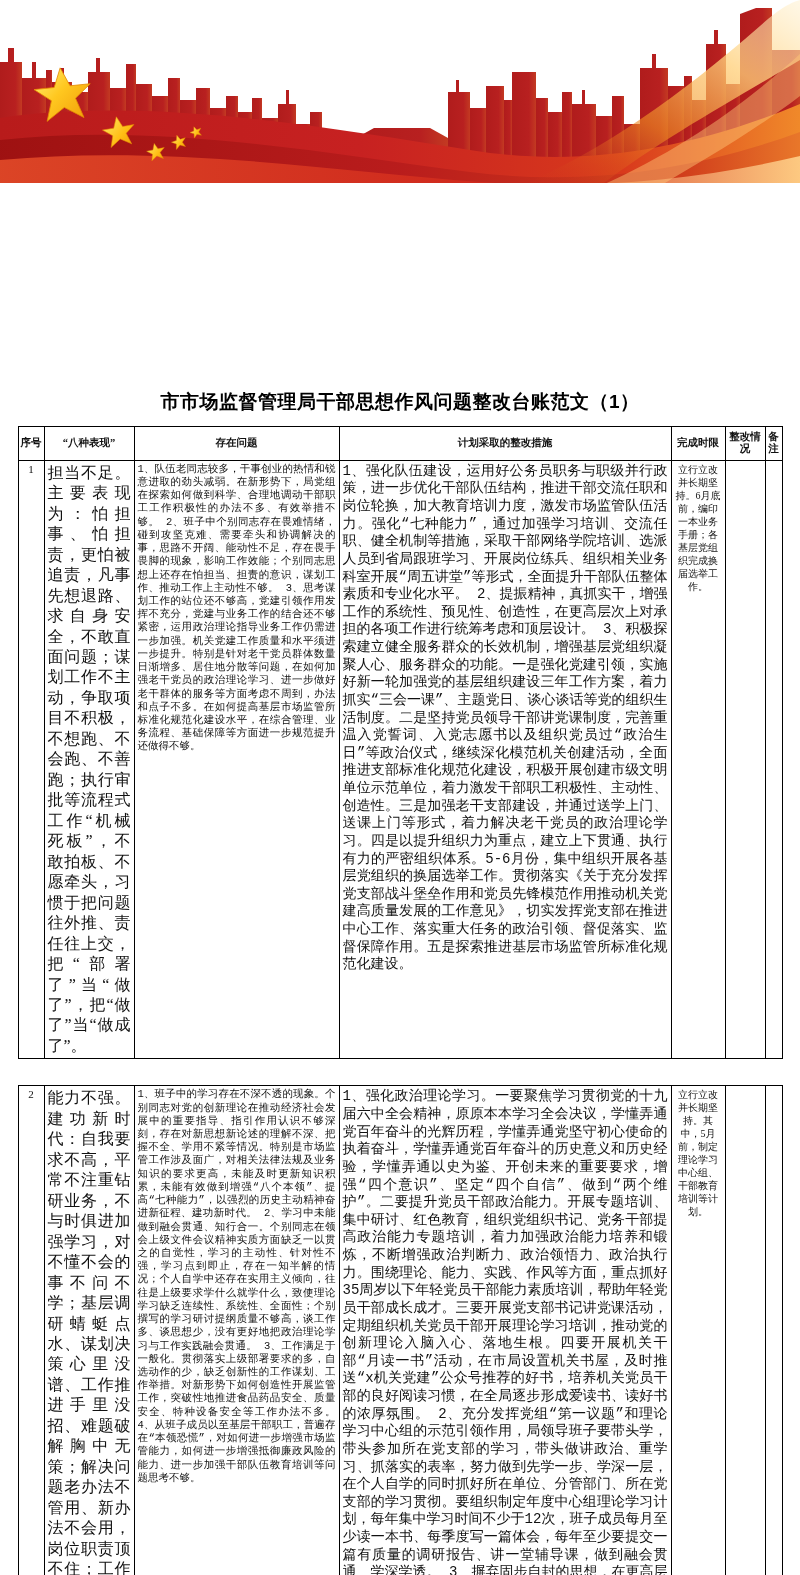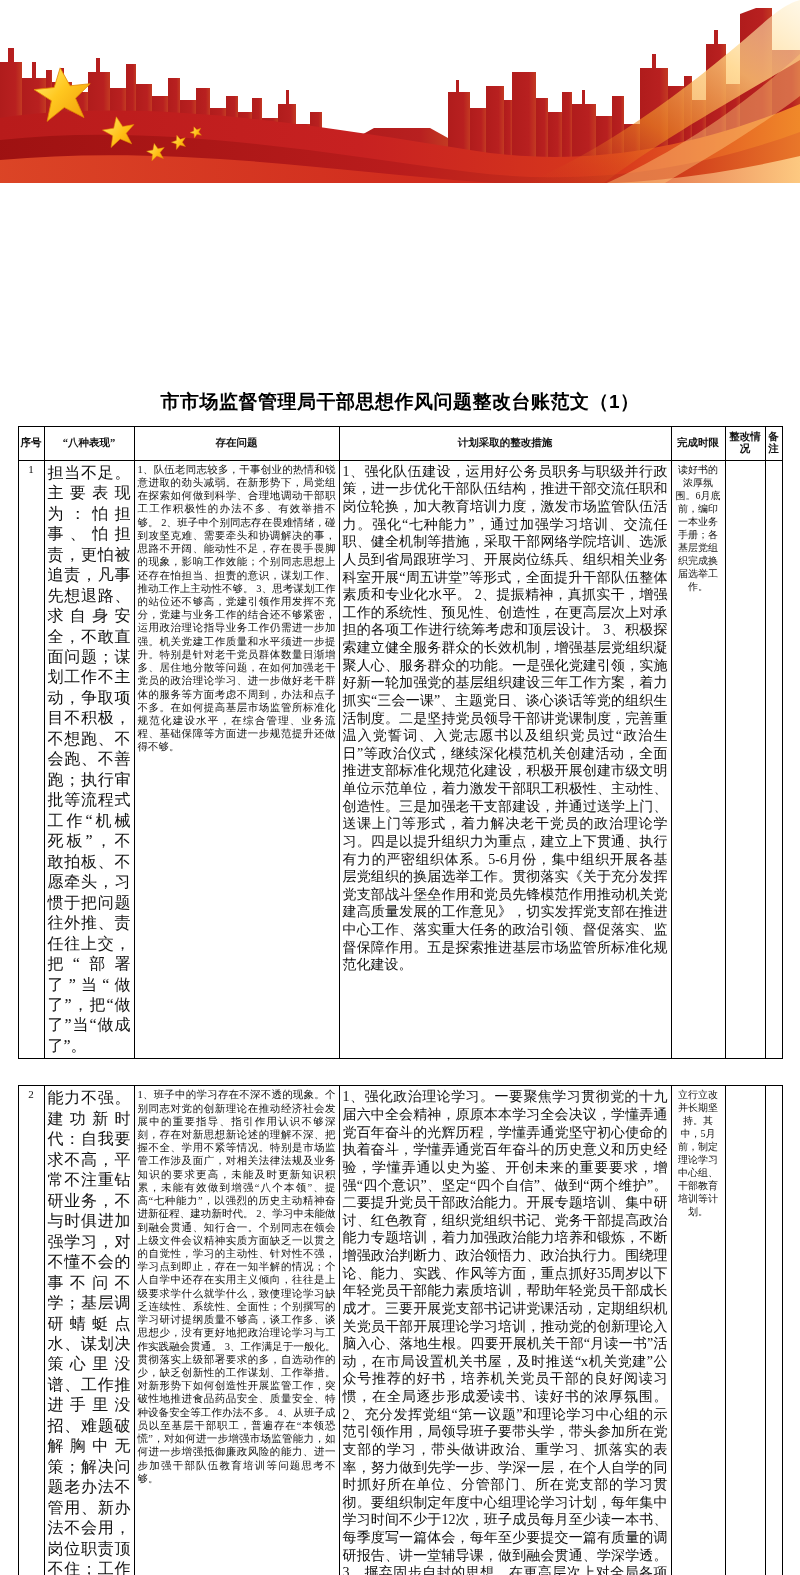--- a/index.html
+++ b/index.html
@@ -89,20 +89,21 @@
     text-justify: inter-character;
     vertical-align: middle;
     padding: 4px 4px;
   }
   td.cell-prob, td.cell-meas {
     font-size: 10.5px;
     line-height: 1.26;
     text-align: justify;
     text-justify: inter-character;
     padding: 3px 4px;
+    font-family: Liberation Mono, monospace;
   }
   td.cell-meas { font-size: 14px; }
   td.cell-time {
     font-size: 10px;
     line-height: 1.3;
     text-align: center;
     vertical-align: middle;
     padding: 4px 3px;
   }
   td.cell-stat, td.cell-rem { }
@@ -276,21 +277,21 @@
     <tbody>
       <tr>
         <td class="cell-no">1</td>
         <td class="cell-mani">担当不足。主要表现为：怕担事、怕担责，更怕被追责，凡事先想退路、求自身安全，不敢直面问题；谋划工作不主动，争取项目不积极，不想跑、不会跑、不善跑；执行审批等流程式工作“机械死板”，不敢拍板、不愿牵头，习惯于把问题往外推、责任往上交，把“部署了”当“做了”，把“做了”当“做成了”。</td>
         <td class="cell-prob">1、队伍老同志较多，干事创业的热情和锐意进取的劲头减弱。在新形势下，局党组在探索如何做到科学、合理地调动干部职工工作积极性的办法不多、有效举措不够。
 2、班子中个别同志存在畏难情绪，碰到攻坚克难、需要牵头和协调解决的事，思路不开阔、能动性不足，存在畏手畏脚的现象，影响工作效能；个别同志思想上还存在怕担当、担责的意识，谋划工作、推动工作上主动性不够。
 3、思考谋划工作的站位还不够高，党建引领作用发挥不充分，党建与业务工作的结合还不够紧密，运用政治理论指导业务工作仍需进一步加强。机关党建工作质量和水平须进一步提升。特别是针对老干党员群体数量日渐增多、居住地分散等问题，在如何加强老干党员的政治理论学习、进一步做好老干群体的服务等方面考虑不周到，办法和点子不多。在如何提高基层市场监管所标准化规范化建设水平，在综合管理、业务流程、基础保障等方面进一步规范提升还做得不够。</td>
         <td class="cell-meas">1、强化队伍建设，运用好公务员职务与职级并行政策，进一步优化干部队伍结构，推进干部交流任职和岗位轮换，加大教育培训力度，激发市场监管队伍活力。强化“七种能力”，通过加强学习培训、交流任职、健全机制等措施，采取干部网络学院培训、选派人员到省局跟班学习、开展岗位练兵、组织相关业务科室开展“周五讲堂”等形式，全面提升干部队伍整体素质和专业化水平。
 2、提振精神，真抓实干，增强工作的系统性、预见性、创造性，在更高层次上对承担的各项工作进行统筹考虑和顶层设计。
 3、积极探索建立健全服务群众的长效机制，增强基层党组织凝聚人心、服务群众的功能。一是强化党建引领，实施好新一轮加强党的基层组织建设三年工作方案，着力抓实“三会一课”、主题党日、谈心谈话等党的组织生活制度。二是坚持党员领导干部讲党课制度，完善重温入党誓词、入党志愿书以及组织党员过“政治生日”等政治仪式，继续深化模范机关创建活动，全面推进支部标准化规范化建设，积极开展创建市级文明单位示范单位，着力激发干部职工积极性、主动性、创造性。三是加强老干支部建设，并通过送学上门、送课上门等形式，着力解决老干党员的政治理论学习。四是以提升组织力为重点，建立上下贯通、执行有力的严密组织体系。5-6月份，集中组织开展各基层党组织的换届选举工作。贯彻落实《关于充分发挥党支部战斗堡垒作用和党员先锋模范作用推动机关党建高质量发展的工作意见》，切实发挥党支部在推进中心工作、落实重大任务的政治引领、督促落实、监督保障作用。五是探索推进基层市场监管所标准化规范化建设。</td>
-        <td class="cell-time">读好书的浓厚氛围。6月底前，编印一本业务手册；各基层党组织完成换届选举工作。</td>
+        <td class="cell-time">立行立改并长期坚持。6月底前，编印一本业务手册；各基层党组织完成换届选举工作。</td>
         <td class="cell-stat"></td>
         <td class="cell-rem"></td>
       </tr>
     </tbody>
   </table>
 
   <div class="spacer-block"></div>
 
   <table class="ledger">
     <colgroup>

